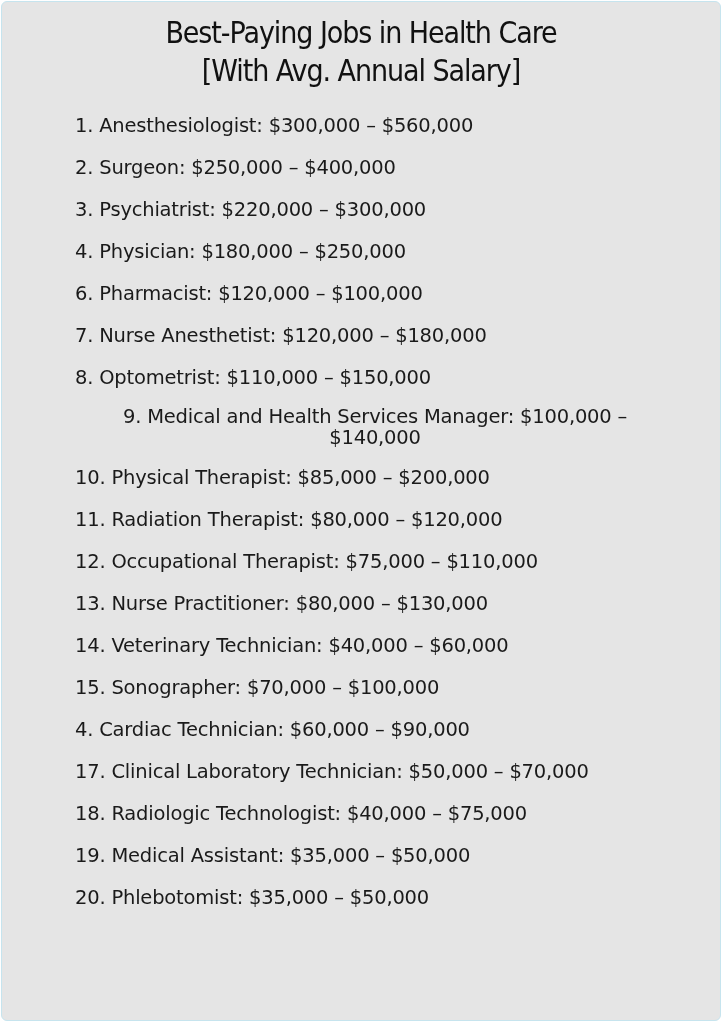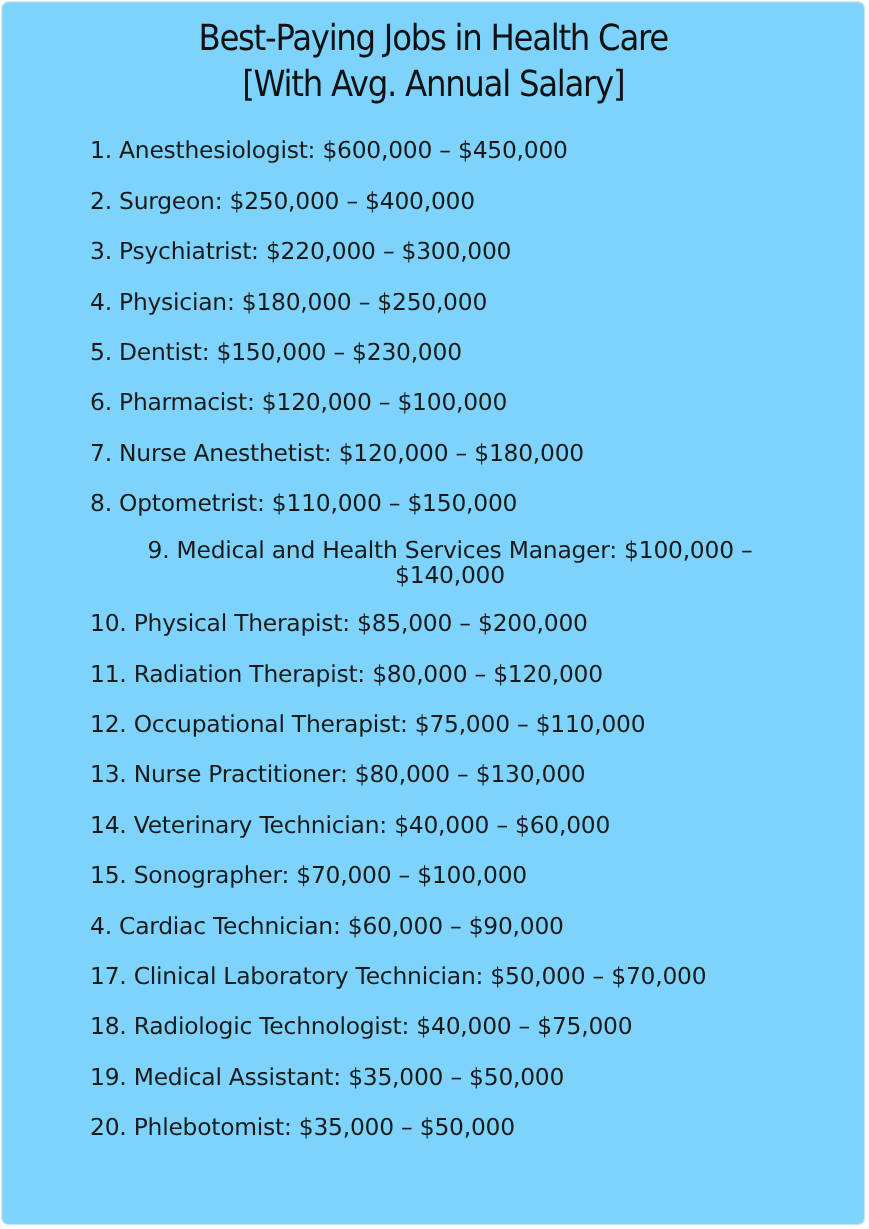--- a/index.html
+++ b/index.html
@@ -12,21 +12,21 @@
       height: 1024px;
       overflow: hidden;
       position: relative;
     }
     .card {
       position: absolute;
       left: 1px;
       top: 1px;
       width: 720px;
       height: 1020px;
-      background: #7dd3fc;
+      background: #e5e5e5;
       border: 1px solid #c6e4ee;
       border-radius: 6px;
       box-sizing: border-box;
     }
     .title {
       position: absolute;
       left: 0;
       right: 0;
       top: 12px;
       text-align: center;
@@ -71,25 +71,24 @@
 </head>
 <body>
 
 <div class="card">
   <h1 class="title" style="margin:0;font-weight:normal;">
     <span class="line">Best-Paying Jobs in Health Care</span>
     <span class="line">[With Avg. Annual Salary]</span>
   </h1>
 
   <ol class="list">
-    <li>1. Anesthesiologist: $600,000 – $450,000</li>
+    <li>1. Anesthesiologist: $300,000 – $560,000</li>
     <li>2. Surgeon: $250,000 – $400,000</li>
     <li>3. Psychiatrist: $220,000 – $300,000</li>
     <li>4. Physician: $180,000 – $250,000</li>
-    <li>5. Dentist: $150,000 – $230,000</li>
     <li>6. Pharmacist: $120,000 – $100,000</li>
     <li>7. Nurse Anesthetist: $120,000 – $180,000</li>
     <li>8. Optometrist: $110,000 – $150,000</li>
     <li class="wrap">9. Medical and Health Services Manager: $100,000 – $140,000</li>
     <li>10. Physical Therapist: $85,000 – $200,000</li>
     <li>11. Radiation Therapist: $80,000 – $120,000</li>
     <li>12. Occupational Therapist: $75,000 – $110,000</li>
     <li>13. Nurse Practitioner: $80,000 – $130,000</li>
     <li>14. Veterinary Technician: $40,000 – $60,000</li>
     <li>15. Sonographer: $70,000 – $100,000</li>

